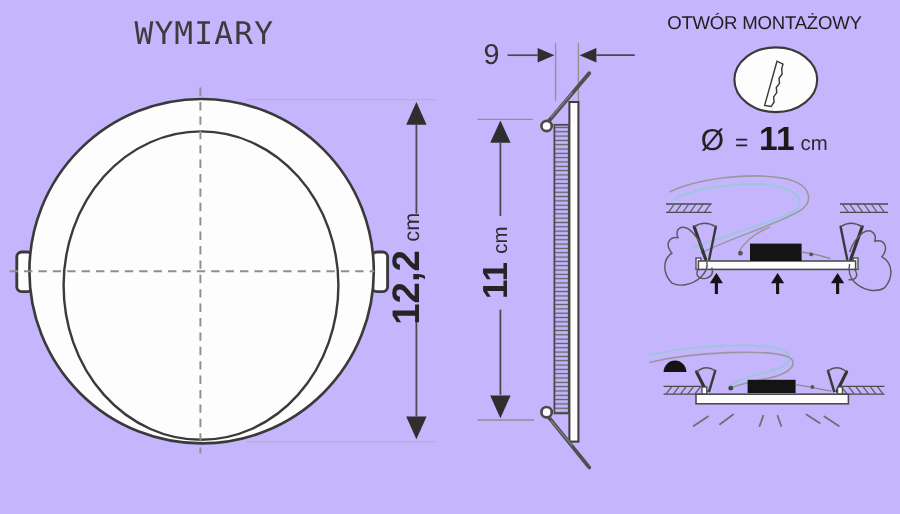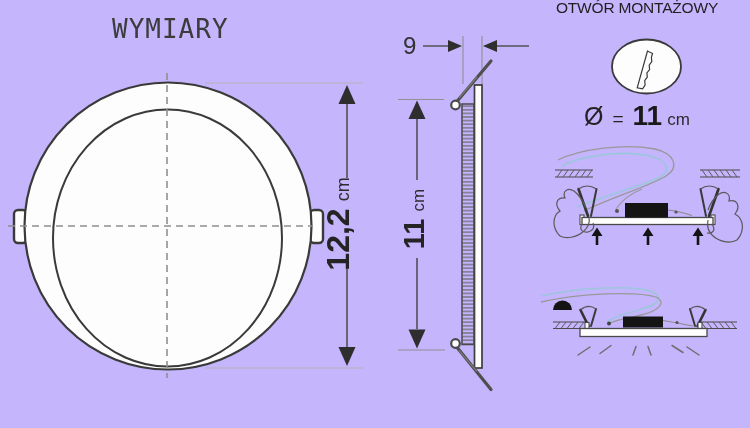--- a/index.html
+++ b/index.html
@@ -18,21 +18,21 @@
     display:flex;align-items:baseline;gap:7px;
     transform:translate(-50%,-50%) rotate(-90deg);
   }
   .d-122{left:338px;top:224px;}
   .d-11{left:414px;top:219px;}
   .dim-big{font-size:32px;font-weight:bold;color:#242424;}
   .dim-big2{font-size:29px;font-weight:bold;color:#242424;}
   .dim-unit{font-size:18px;font-weight:normal;color:#2c2c2c;}
   .dim-unit2{font-size:17px;font-weight:normal;color:#2c2c2c;}
   .d-9{left:403px;top:34px;font-size:24px;color:#333;}
-  .m-heading{left:556px;top:0;font-size:15.5px;letter-spacing:-0.2px;color:#1f1f1f;}
+  .m-heading{left:556px;top:12px;font-size:15.5px;letter-spacing:-0.2px;color:#1f1f1f;}
   .m-dim{left:584px;top:102px;display:flex;align-items:baseline;}
   .m-phi{font-size:25px;color:#222;}
   .m-eq{font-size:19px;color:#222;margin-left:9px;}
   .m-val{font-size:28px;font-weight:bold;color:#1a1a1a;margin-left:9px;}
   .m-unit{font-size:17px;color:#2c2c2c;margin-left:5px;}
 </style>
 </head>
 <body>
 
 <div id="sheet">

